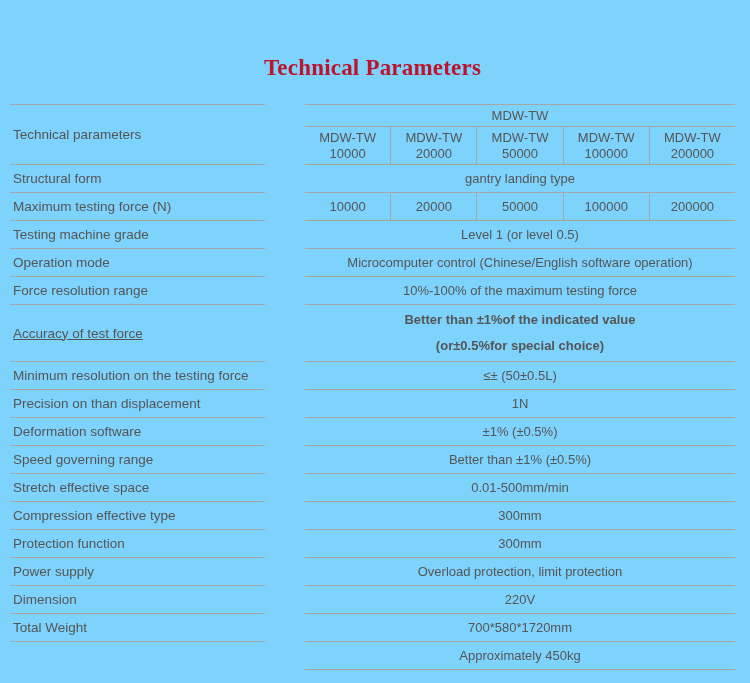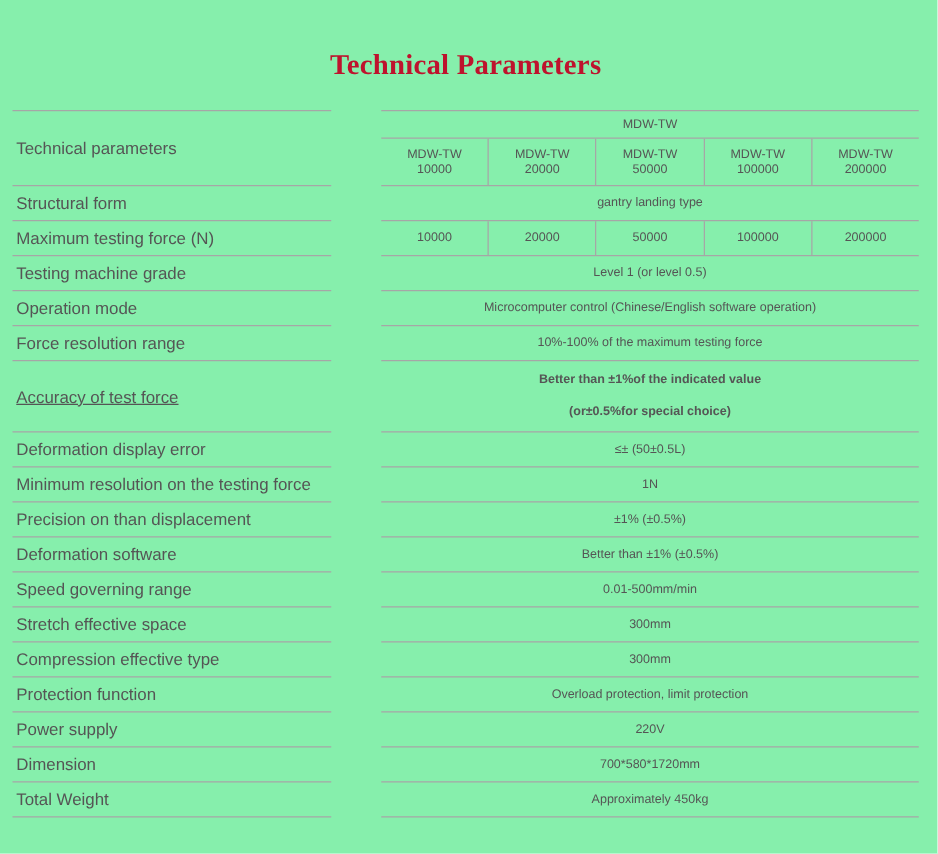--- a/index.html
+++ b/index.html
@@ -1,24 +1,24 @@
 <!DOCTYPE html>
 <html style="--title-red: #be132d; --text-gray: #555555; --line-gray: #a6a6a6;"><head>
 <meta charset="utf-8">
 <style>
   html,body { margin:0; padding:0; background:#ffffff; }
   .page {
     position:relative;
     width:750px; height:683px;
-    background:#86efac;
+    background:#7dd3fc;
     font-family:"Liberation Sans", sans-serif;
     color:var(--text-gray,#555);
     overflow:hidden;
     box-sizing:border-box;
-    padding:38px 15px 0 10px;
+    padding:54px 15px 0 10px;
   }
   .title {
     margin:0;
     text-align:center;
     font-family:"Liberation Serif", serif;
     font-weight:bold;
     font-size:23px;
     line-height:28px;
     color:var(--title-red,#be132d);
     letter-spacing:0.2px;
@@ -51,21 +51,21 @@
   }
   .lrow.h-header { height:59px; }
   .lrow.h-tall   { height:56px;text-decoration:underline; }
   .rrow {
     height:27px;
     border-bottom:1px solid var(--line-gray,#a6a6a6);
     display:flex;
     align-items:center;
     justify-content:center;
     text-align:center;
-    font-size:10px;
+    font-size:13px;
     white-space:pre-line;
   }
   .rrow.h-group  { height:21px; }
   .rrow.h-models { height:37px; }
   .rrow.h-tall   { height:56px; line-height:26px;font-weight:bold; }
   .cols5 { padding:0; }
   .cols5 .cell {
     flex:1 1 0;
     height:100%;
     display:flex;
@@ -87,21 +87,20 @@
   <div class="spec-table">
 
     <div class="left-col">
       <div class="lrow h-header">Technical parameters</div>
       <div class="lrow">Structural form</div>
       <div class="lrow">Maximum testing force (N)</div>
       <div class="lrow">Testing machine grade</div>
       <div class="lrow">Operation mode</div>
       <div class="lrow">Force resolution range</div>
       <div class="lrow h-tall">Accuracy of test force</div>
-      <div class="lrow">Deformation display error</div>
       <div class="lrow">Minimum resolution on the testing force</div>
       <div class="lrow">Precision on than displacement</div>
       <div class="lrow">Deformation software</div>
       <div class="lrow">Speed governing range</div>
       <div class="lrow">Stretch effective space</div>
       <div class="lrow">Compression effective type</div>
       <div class="lrow">Protection function</div>
       <div class="lrow">Power supply</div>
       <div class="lrow">Dimension</div>
       <div class="lrow">Total Weight</div>

